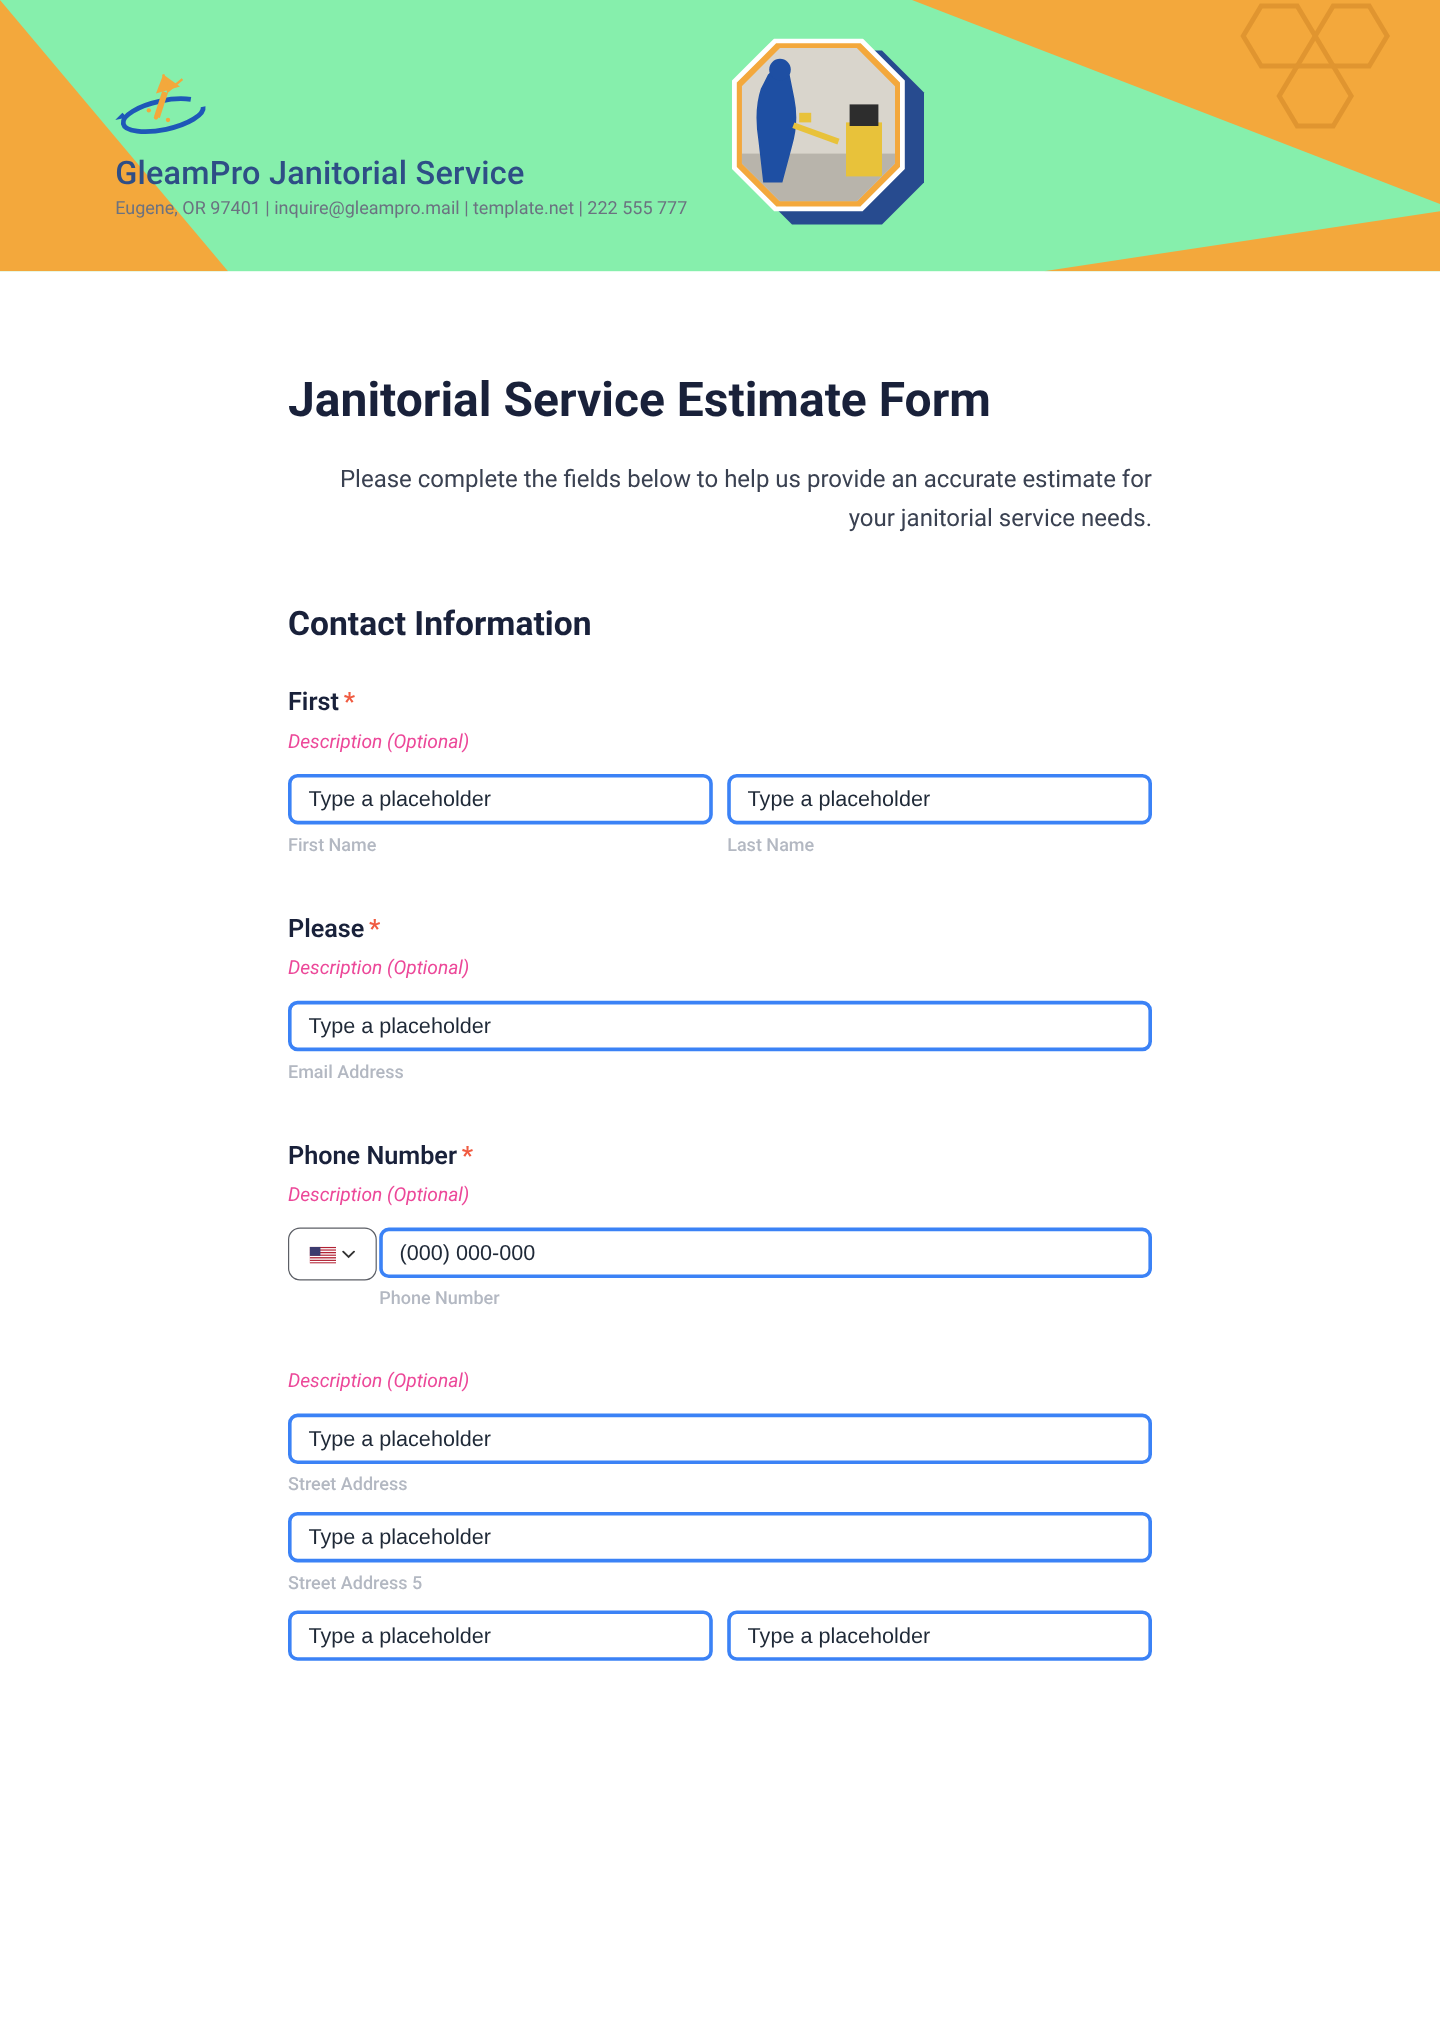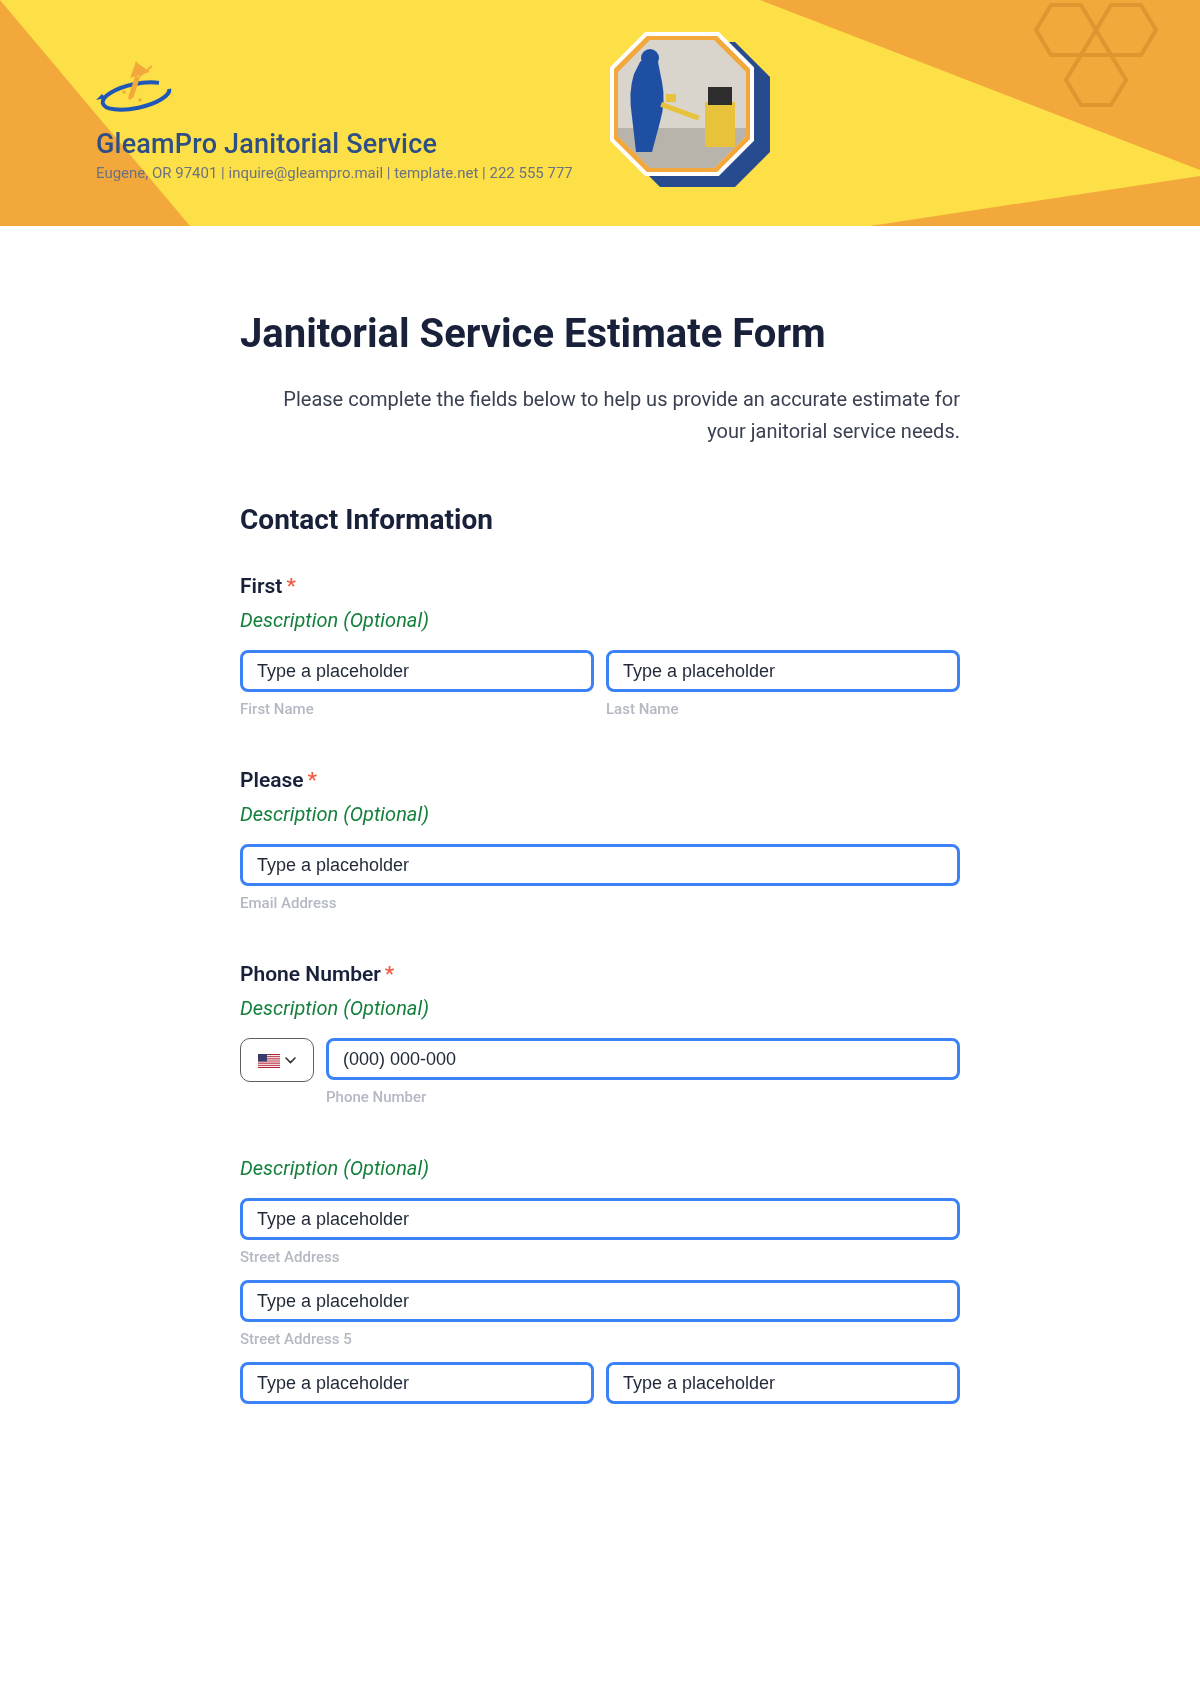--- a/index.html
+++ b/index.html
@@ -1,40 +1,40 @@
 <!DOCTYPE html>
 <html><head>
 <meta charset="utf-8">
 <style>
 * { margin:0; padding:0; box-sizing:border-box; }
 body { font-family: -apple-system, BlinkMacSystemFont, "Segoe UI", Roboto, Arial, sans-serif; background:#fff; width:1200px; }
-.header { position:relative; height:226px; background:#fde047; overflow:hidden; }
+.header { position:relative; height:226px; background:#86efac; overflow:hidden; }
 .tri-left { position:absolute; left:0; top:0; width:0; height:0; border-style:solid; border-width:226px 0 0 190px; border-color:transparent transparent transparent #f3a83c; }
 .tri-right-top { position:absolute; right:0; top:0; width:0; height:0; border-style:solid; border-width:0 440px 170px 0; border-color:transparent #f3a83c transparent transparent; }
 .tri-right-bottom { position:absolute; right:0; bottom:0; width:0; height:0; border-style:solid; border-width:0 0 50px 330px; border-color:transparent transparent #f3a83c transparent; }
 .hex-decor { position:absolute; right:14px; top:0; }
 .big-hex { position:absolute; top:32px; right:420px; }
 .company-block { position:absolute; left:96px; top:58px; }
 .logo-wrap { margin-bottom:10px; }
 .company-name { font-size:27px; color:#2e4e86; font-weight:500; letter-spacing:.2px; margin-bottom:4px; }
 .company-meta { font-size:15px; color:#6b7280; }
 .form-container { max-width:820px; margin:0 auto; padding:84px 50px 40px; }
 .form-title { font-size:40px; font-weight:700; color:#19213a; margin-bottom:26px; }
 .form-desc { font-size:20px; color:#3a4151; text-align:right; line-height:1.6; margin-bottom:56px; }
 .section-head { font-size:28px; font-weight:700; color:#19213a; margin-bottom:38px; }
 .field-group { margin-bottom:50px; }
 .field-label { font-size:21px; font-weight:600; color:#19213a; }
 .req { color:#f05b41; }
-.field-hint { font-size:20px; color:#15803d; font-style:italic; margin-top:10px; margin-bottom:18px; }
+.field-hint { font-size:16px; color:#ec4899; font-style:italic; margin-top:10px; margin-bottom:18px; }
 .row { display:flex; gap:12px; }
 .col { flex:1; }
 .text-input { width:100%; height:42px; border:3px solid #3b82f6; border-radius:8px; padding:0 14px; font-size:18px; color:#1f2937; background:#fff; }
 .text-input::placeholder { color:#1f2937; }
 .sublabel { font-size:15px; color:#b3b8c2; font-weight:500; margin-top:8px; }
-.phone-row { display:flex; gap:12px; align-items:flex-start; }
+.phone-row { display:flex; gap:2px; align-items:flex-start; }
 .country-btn { width:74px; height:44px; border:1.5px solid #5c5f66; border-radius:10px; display:flex; align-items:center; justify-content:center; gap:5px; background:#fff; cursor:pointer; }
 .flag { width:22px; height:14px; position:relative; display:inline-block; }
 .phone-col { flex:1; }
 .addr-stack > div { margin-bottom:14px; }
 .addr-stack > div:last-child { margin-bottom:0; }
 </style>
 </head>
 <body>
 
 <div class="header">

